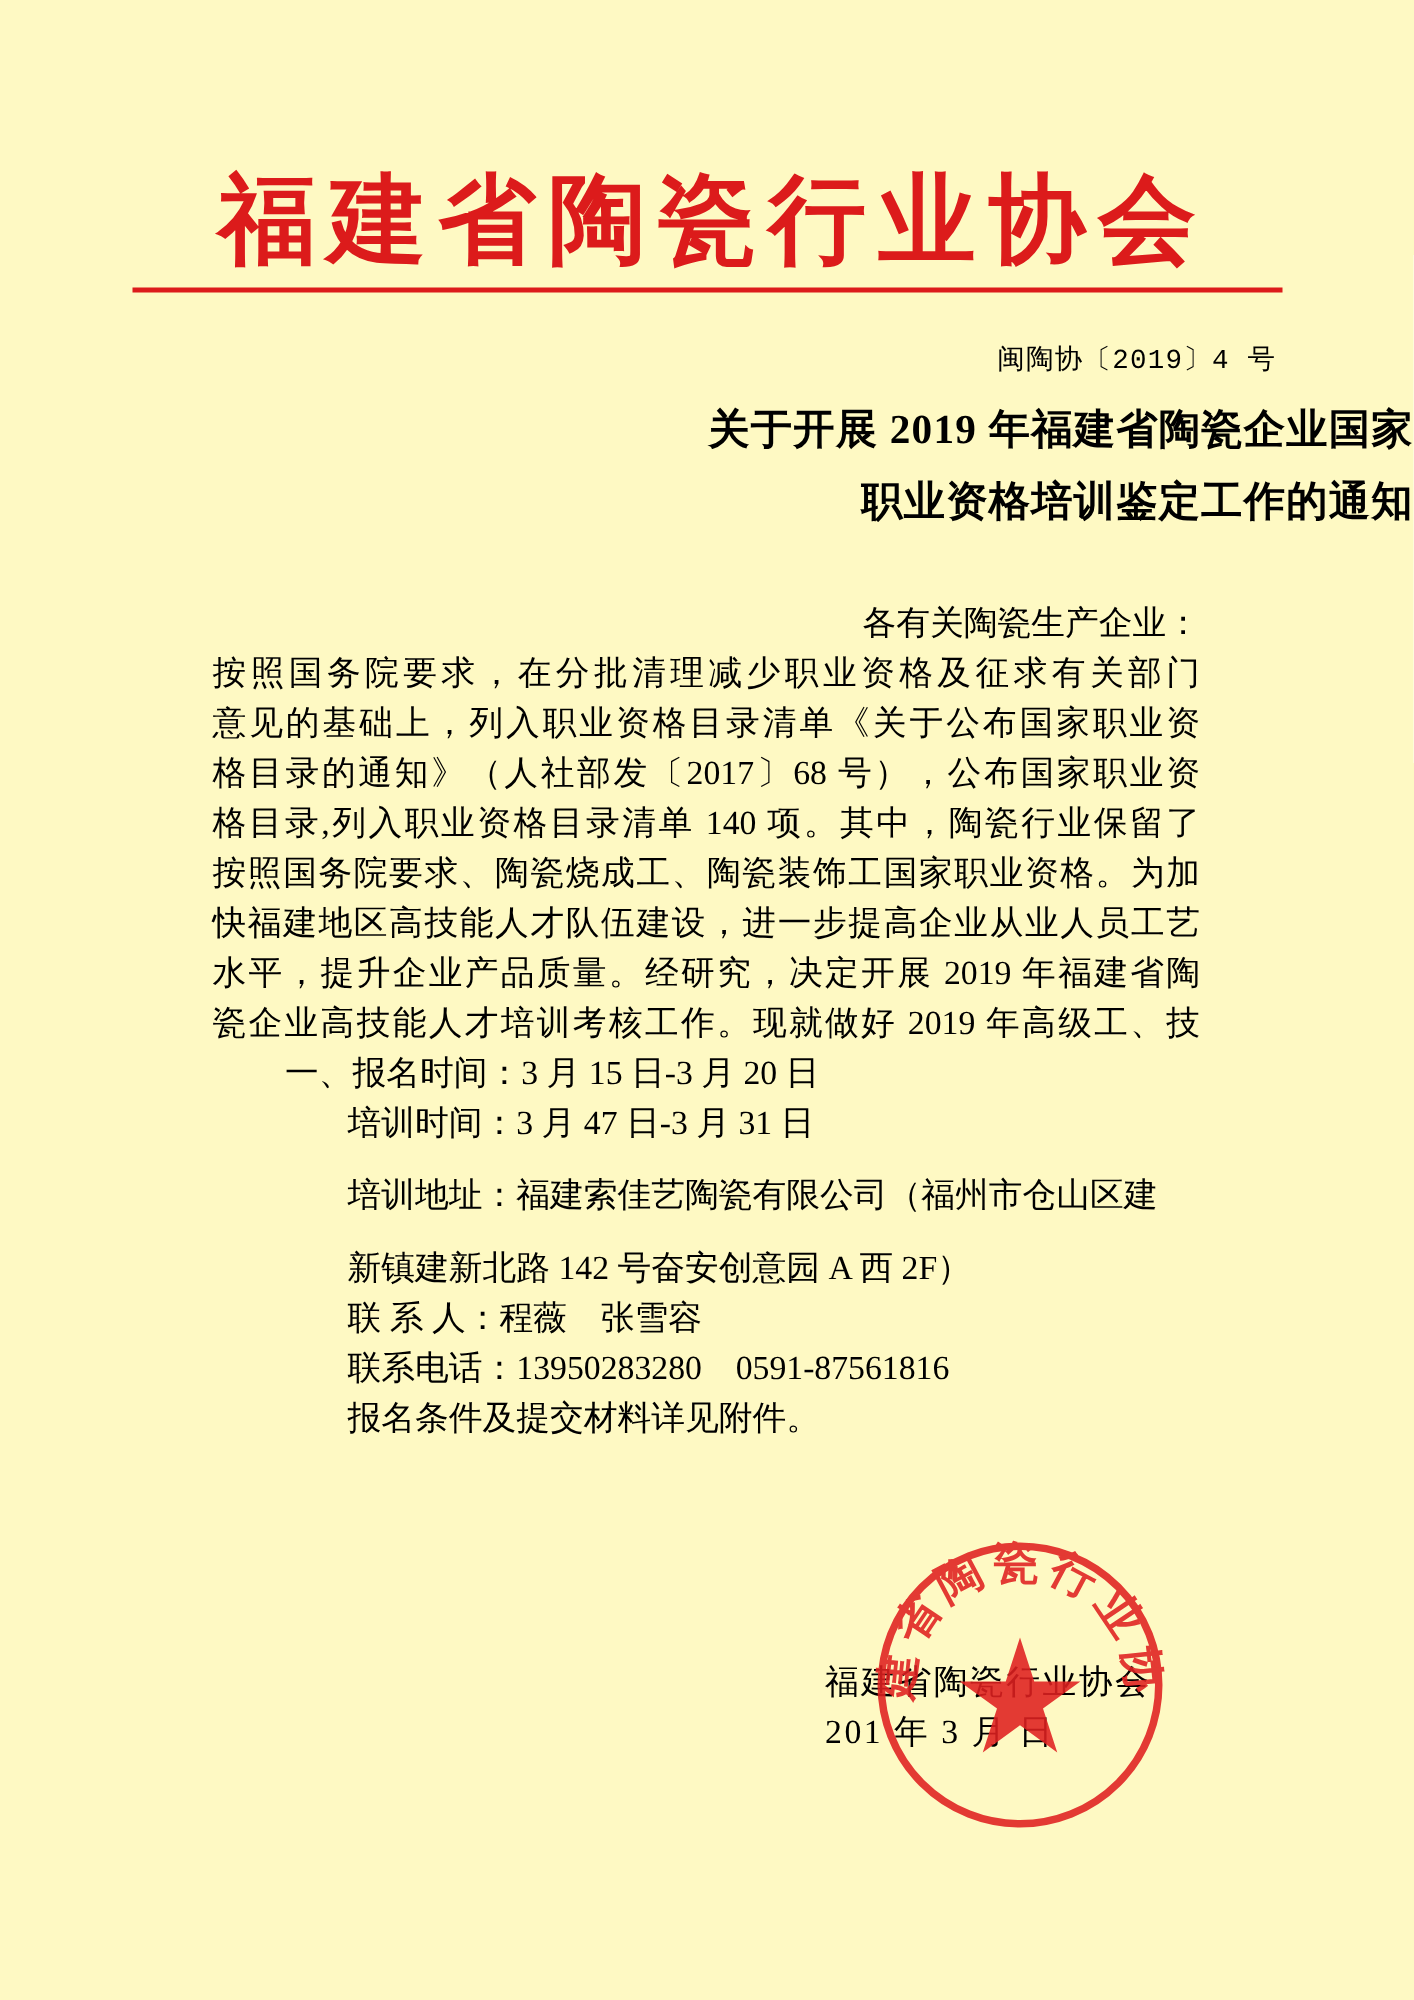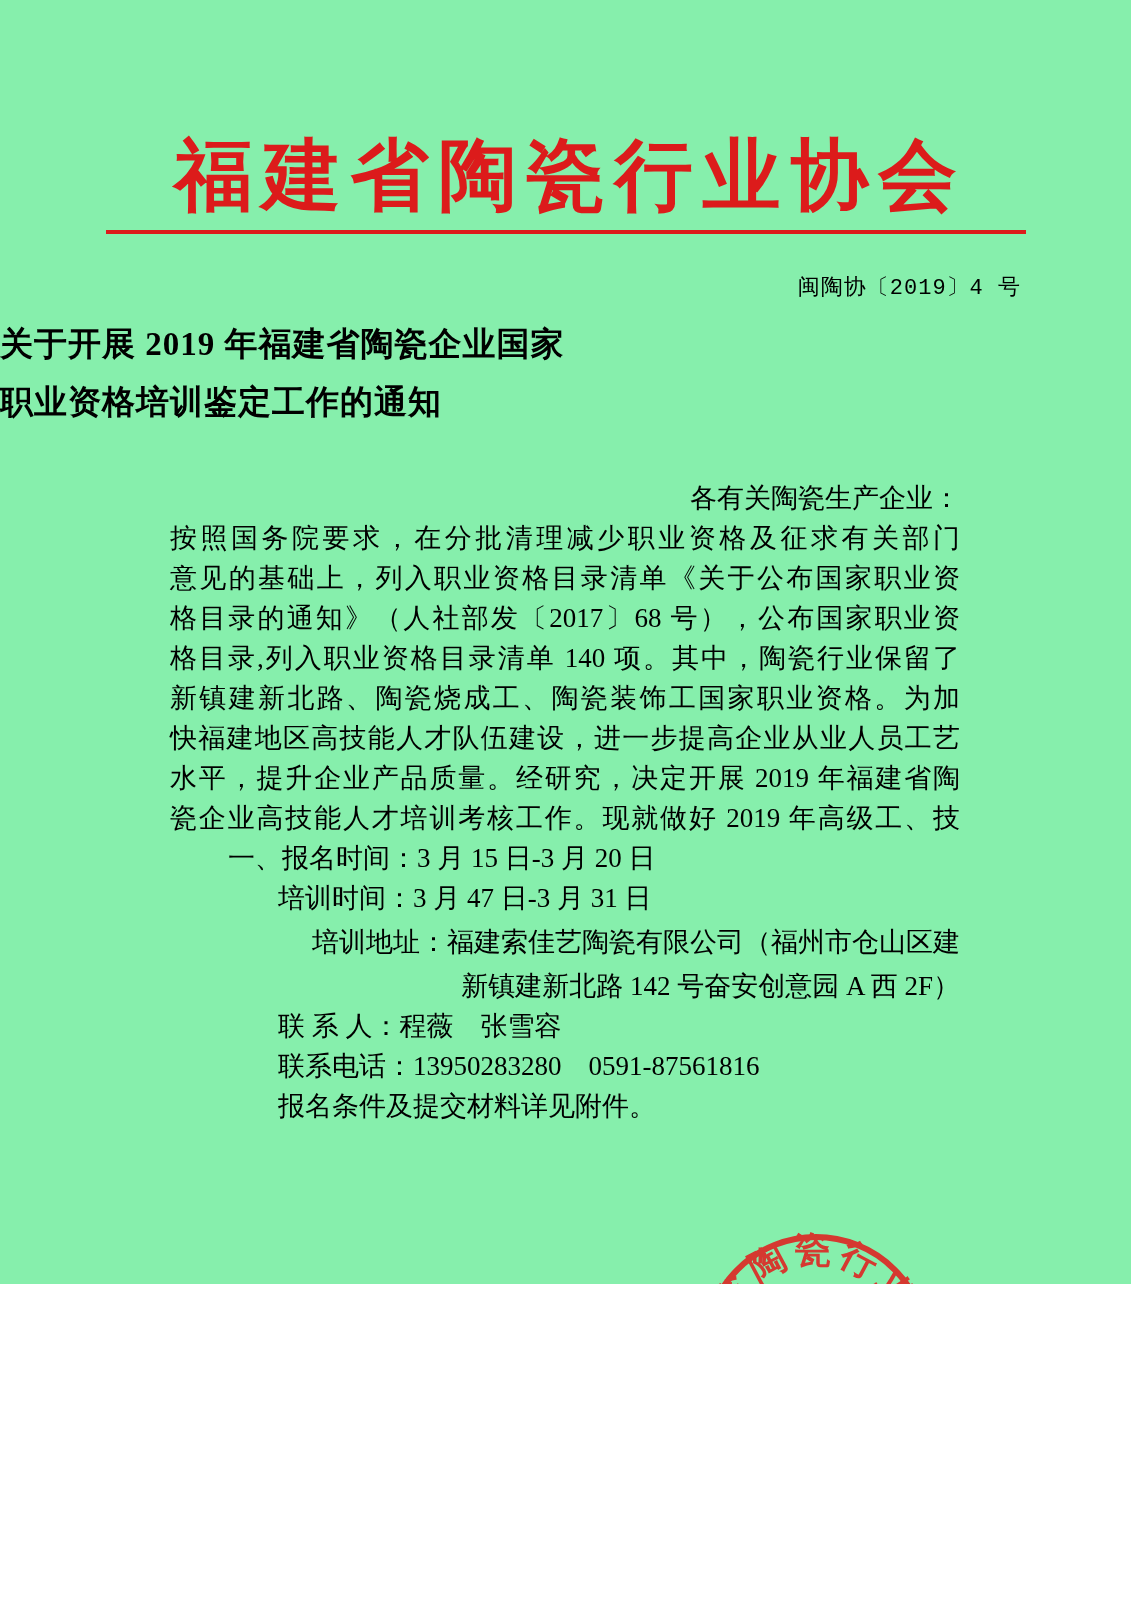--- a/index.html
+++ b/index.html
@@ -7,22 +7,22 @@
     padding: 0;
     background: #ffffff;
   }
   body {
     font-family: "Liberation Serif", "DejaVu Serif", serif;
     color: #000000;
   }
   #page {
     position: relative;
     width: 1131px;
-    height: 1284px;
-    background: #86efac;
+    height: 1600px;
+    background: #fef9c3;
     overflow: hidden;
     box-sizing: border-box;
   }
 
   
   #letterhead {
     position: absolute;
     left: 0;
     top: 130px;
     width: 1131px;
@@ -57,21 +57,21 @@
     white-space: nowrap;
     font-family: Liberation Mono, monospace;
   }
 
   
   #doc-title {
     position: absolute;
     left: 0;
     top: 315px;
     width: 1131px;
-    text-align: left;
+    text-align: right;
     font-size: 33px;
     font-weight: bold;
     line-height: 58px;
     letter-spacing: 1px;
   }
   #doc-title .tline { display: block; white-space: nowrap; }
 
   
   #body-block {
     position: absolute;
@@ -86,21 +86,21 @@
   .bline.justify {
     white-space: normal;
     text-align: justify;
     text-align-last: justify;
   }
   .salutation { white-space: nowrap; text-align: right; }
 
   .list-line { white-space: nowrap; }
   .indent-1 { padding-left: 58px; }
   .indent-2 { padding-left: 108px; }
-  .spaced-top { margin-top: 4px; text-align: right; }
+  .spaced-top { margin-top: 18px; }
 
   
   #signature-block {
     position: absolute;
     left: 660px;
     top: 1325px;
     font-size: 27px;
     line-height: 40px;
     letter-spacing: 2px;
     white-space: nowrap;
@@ -138,21 +138,21 @@
   </div>
 
   <div id="body-block">
 
     <div class="salutation">各有关陶瓷生产企业：</div>
 
     <div class="bline justify">按照国务院要求，在分批清理减少职业资格及征求有关部门</div>
     <div class="bline justify">意见的基础上，列入职业资格目录清单《关于公布国家职业资</div>
     <div class="bline justify">格目录的通知》（人社部发〔2017〕68 号），公布国家职业资</div>
     <div class="bline justify">格目录,列入职业资格目录清单 140 项。其中，陶瓷行业保留了</div>
-    <div class="bline justify">新镇建新北路、陶瓷烧成工、陶瓷装饰工国家职业资格。为加</div>
+    <div class="bline justify">按照国务院要求、陶瓷烧成工、陶瓷装饰工国家职业资格。为加</div>
     <div class="bline justify">快福建地区高技能人才队伍建设，进一步提高企业从业人员工艺</div>
     <div class="bline justify">水平，提升企业产品质量。经研究，决定开展 2019 年福建省陶</div>
     <div class="bline justify">瓷企业高技能人才培训考核工作。现就做好 2019 年高级工、技</div>
 
     <div class="list-line indent-1">一、报名时间：3 月 15 日-3 月 20 日</div>
     <div class="list-line indent-2">培训时间：3 月 47 日-3 月 31 日</div>
     <div class="list-line indent-2 spaced-top">培训地址：福建索佳艺陶瓷有限公司（福州市仓山区建</div>
     <div class="list-line indent-2 spaced-top">新镇建新北路 142 号奋安创意园 A 西 2F）</div>
 
     <div class="list-line indent-2">联 系 人：程薇　张雪容</div>

